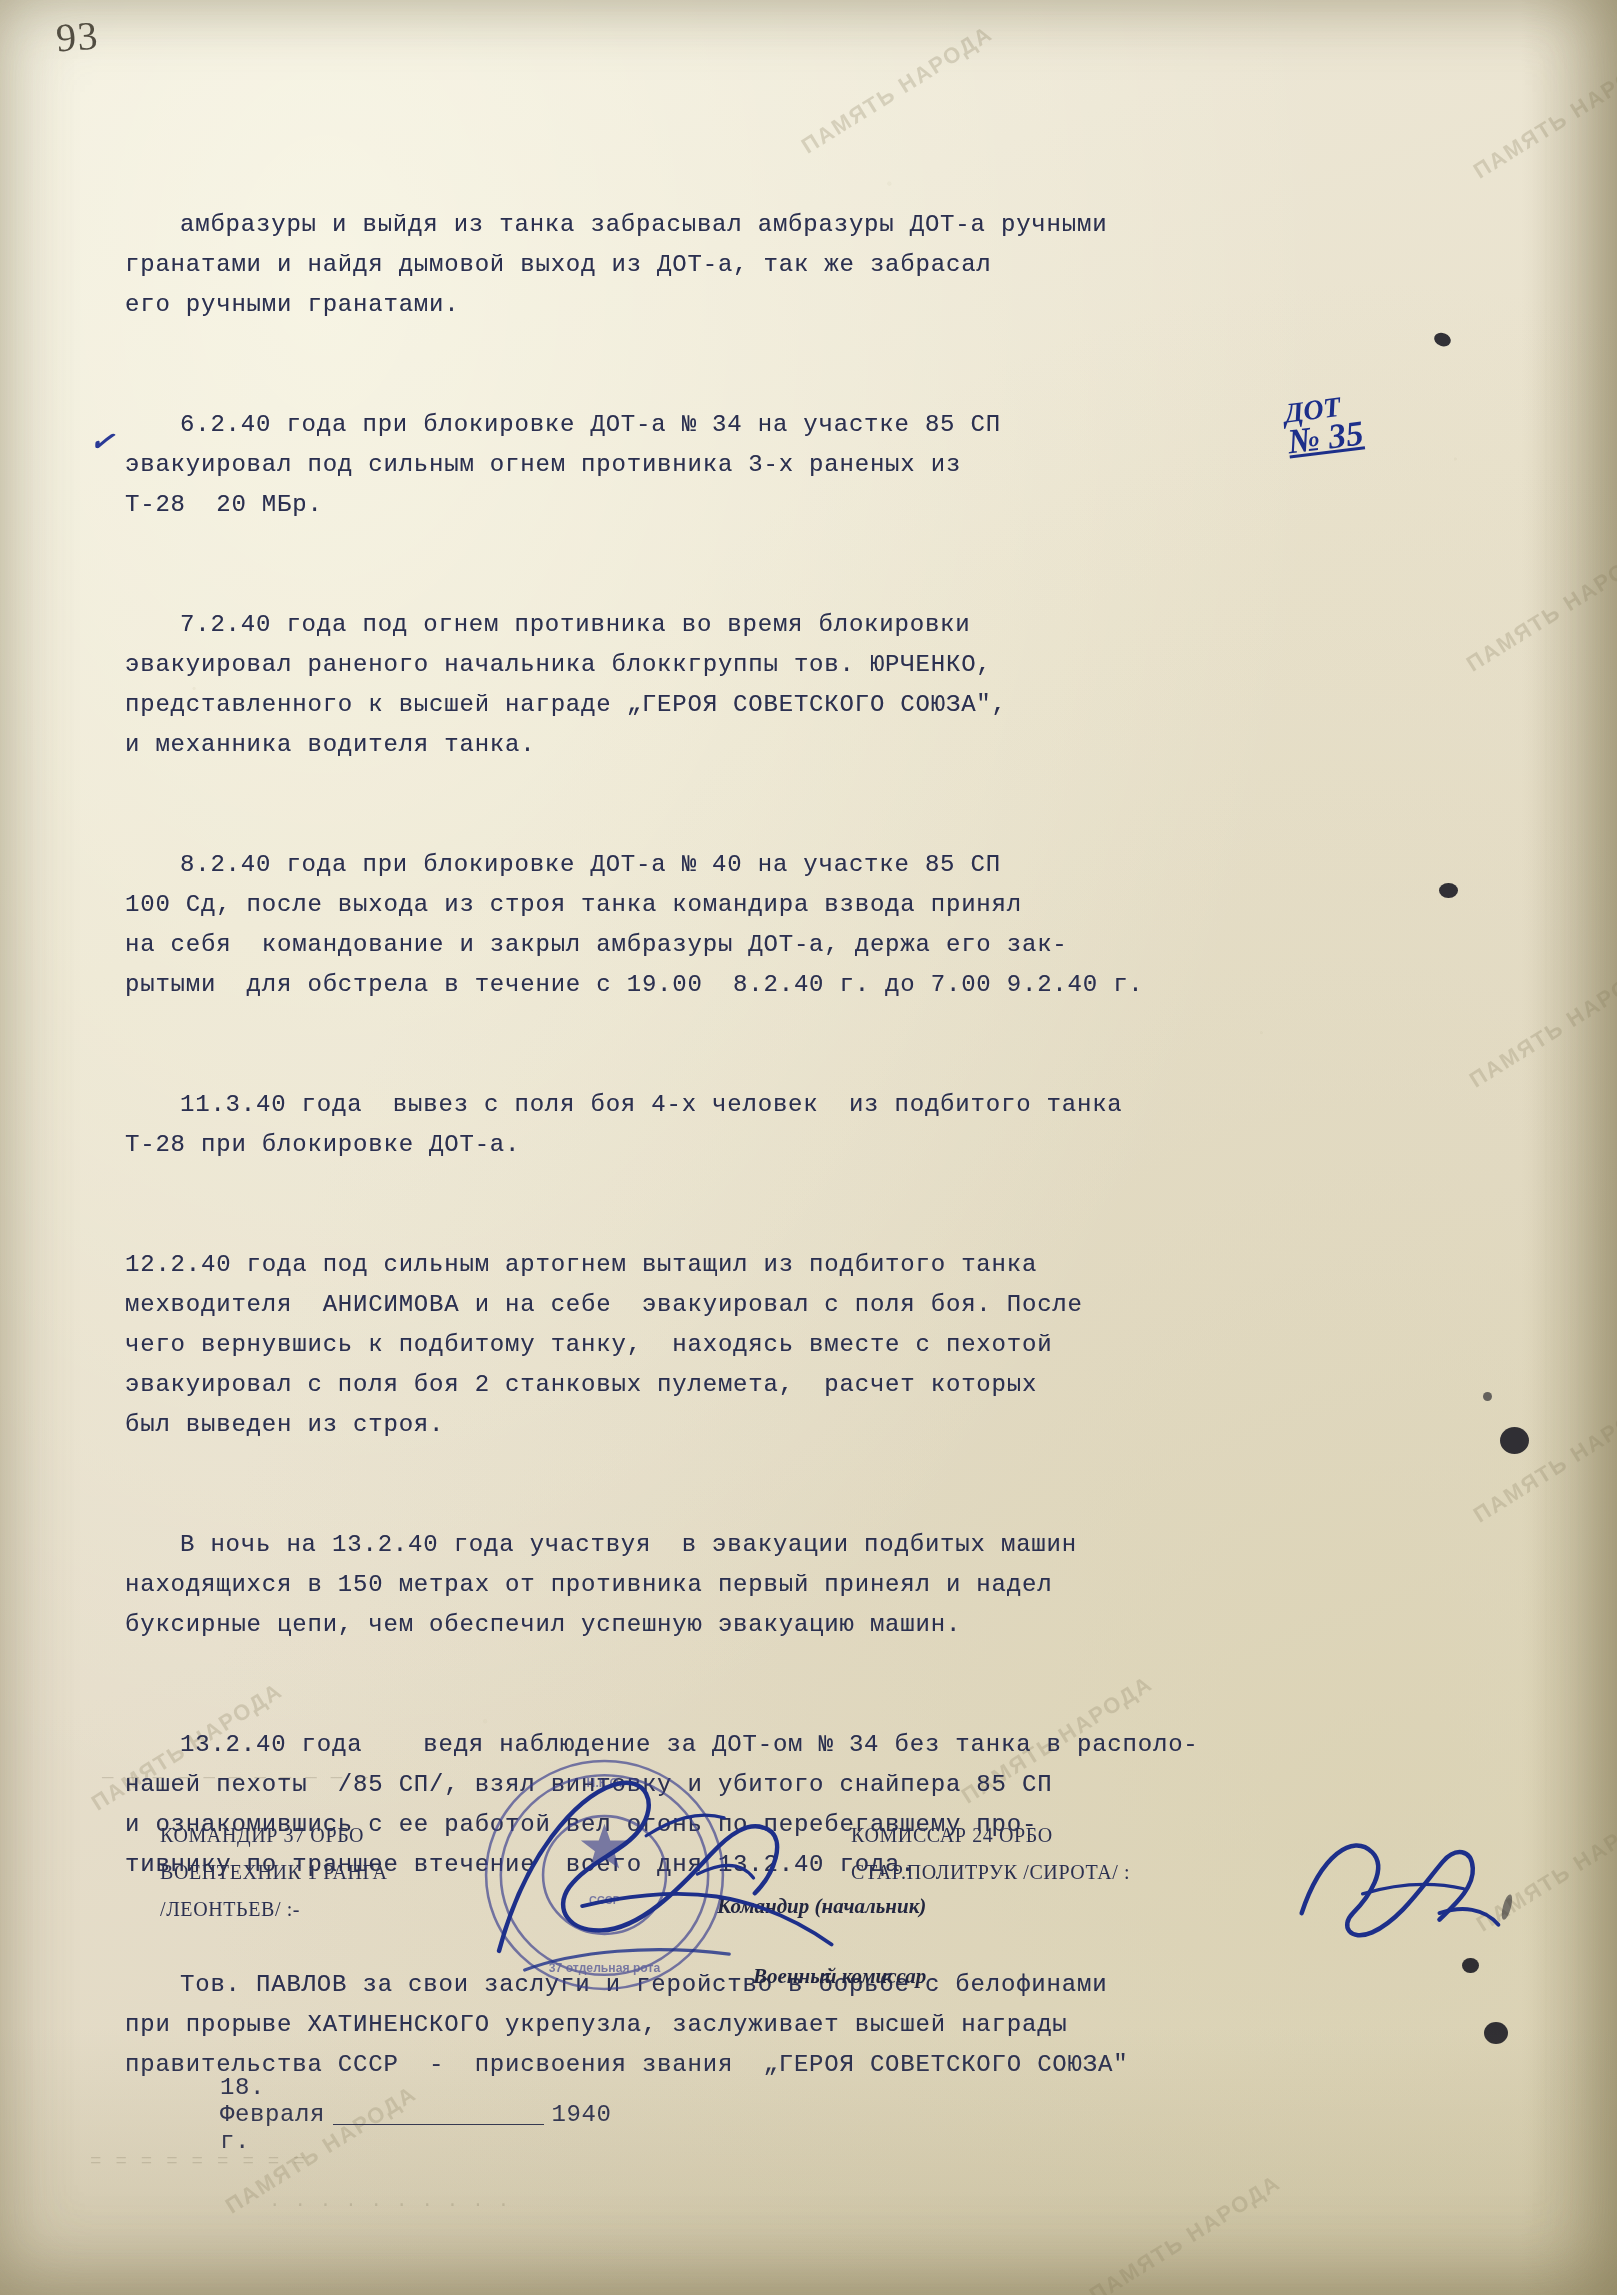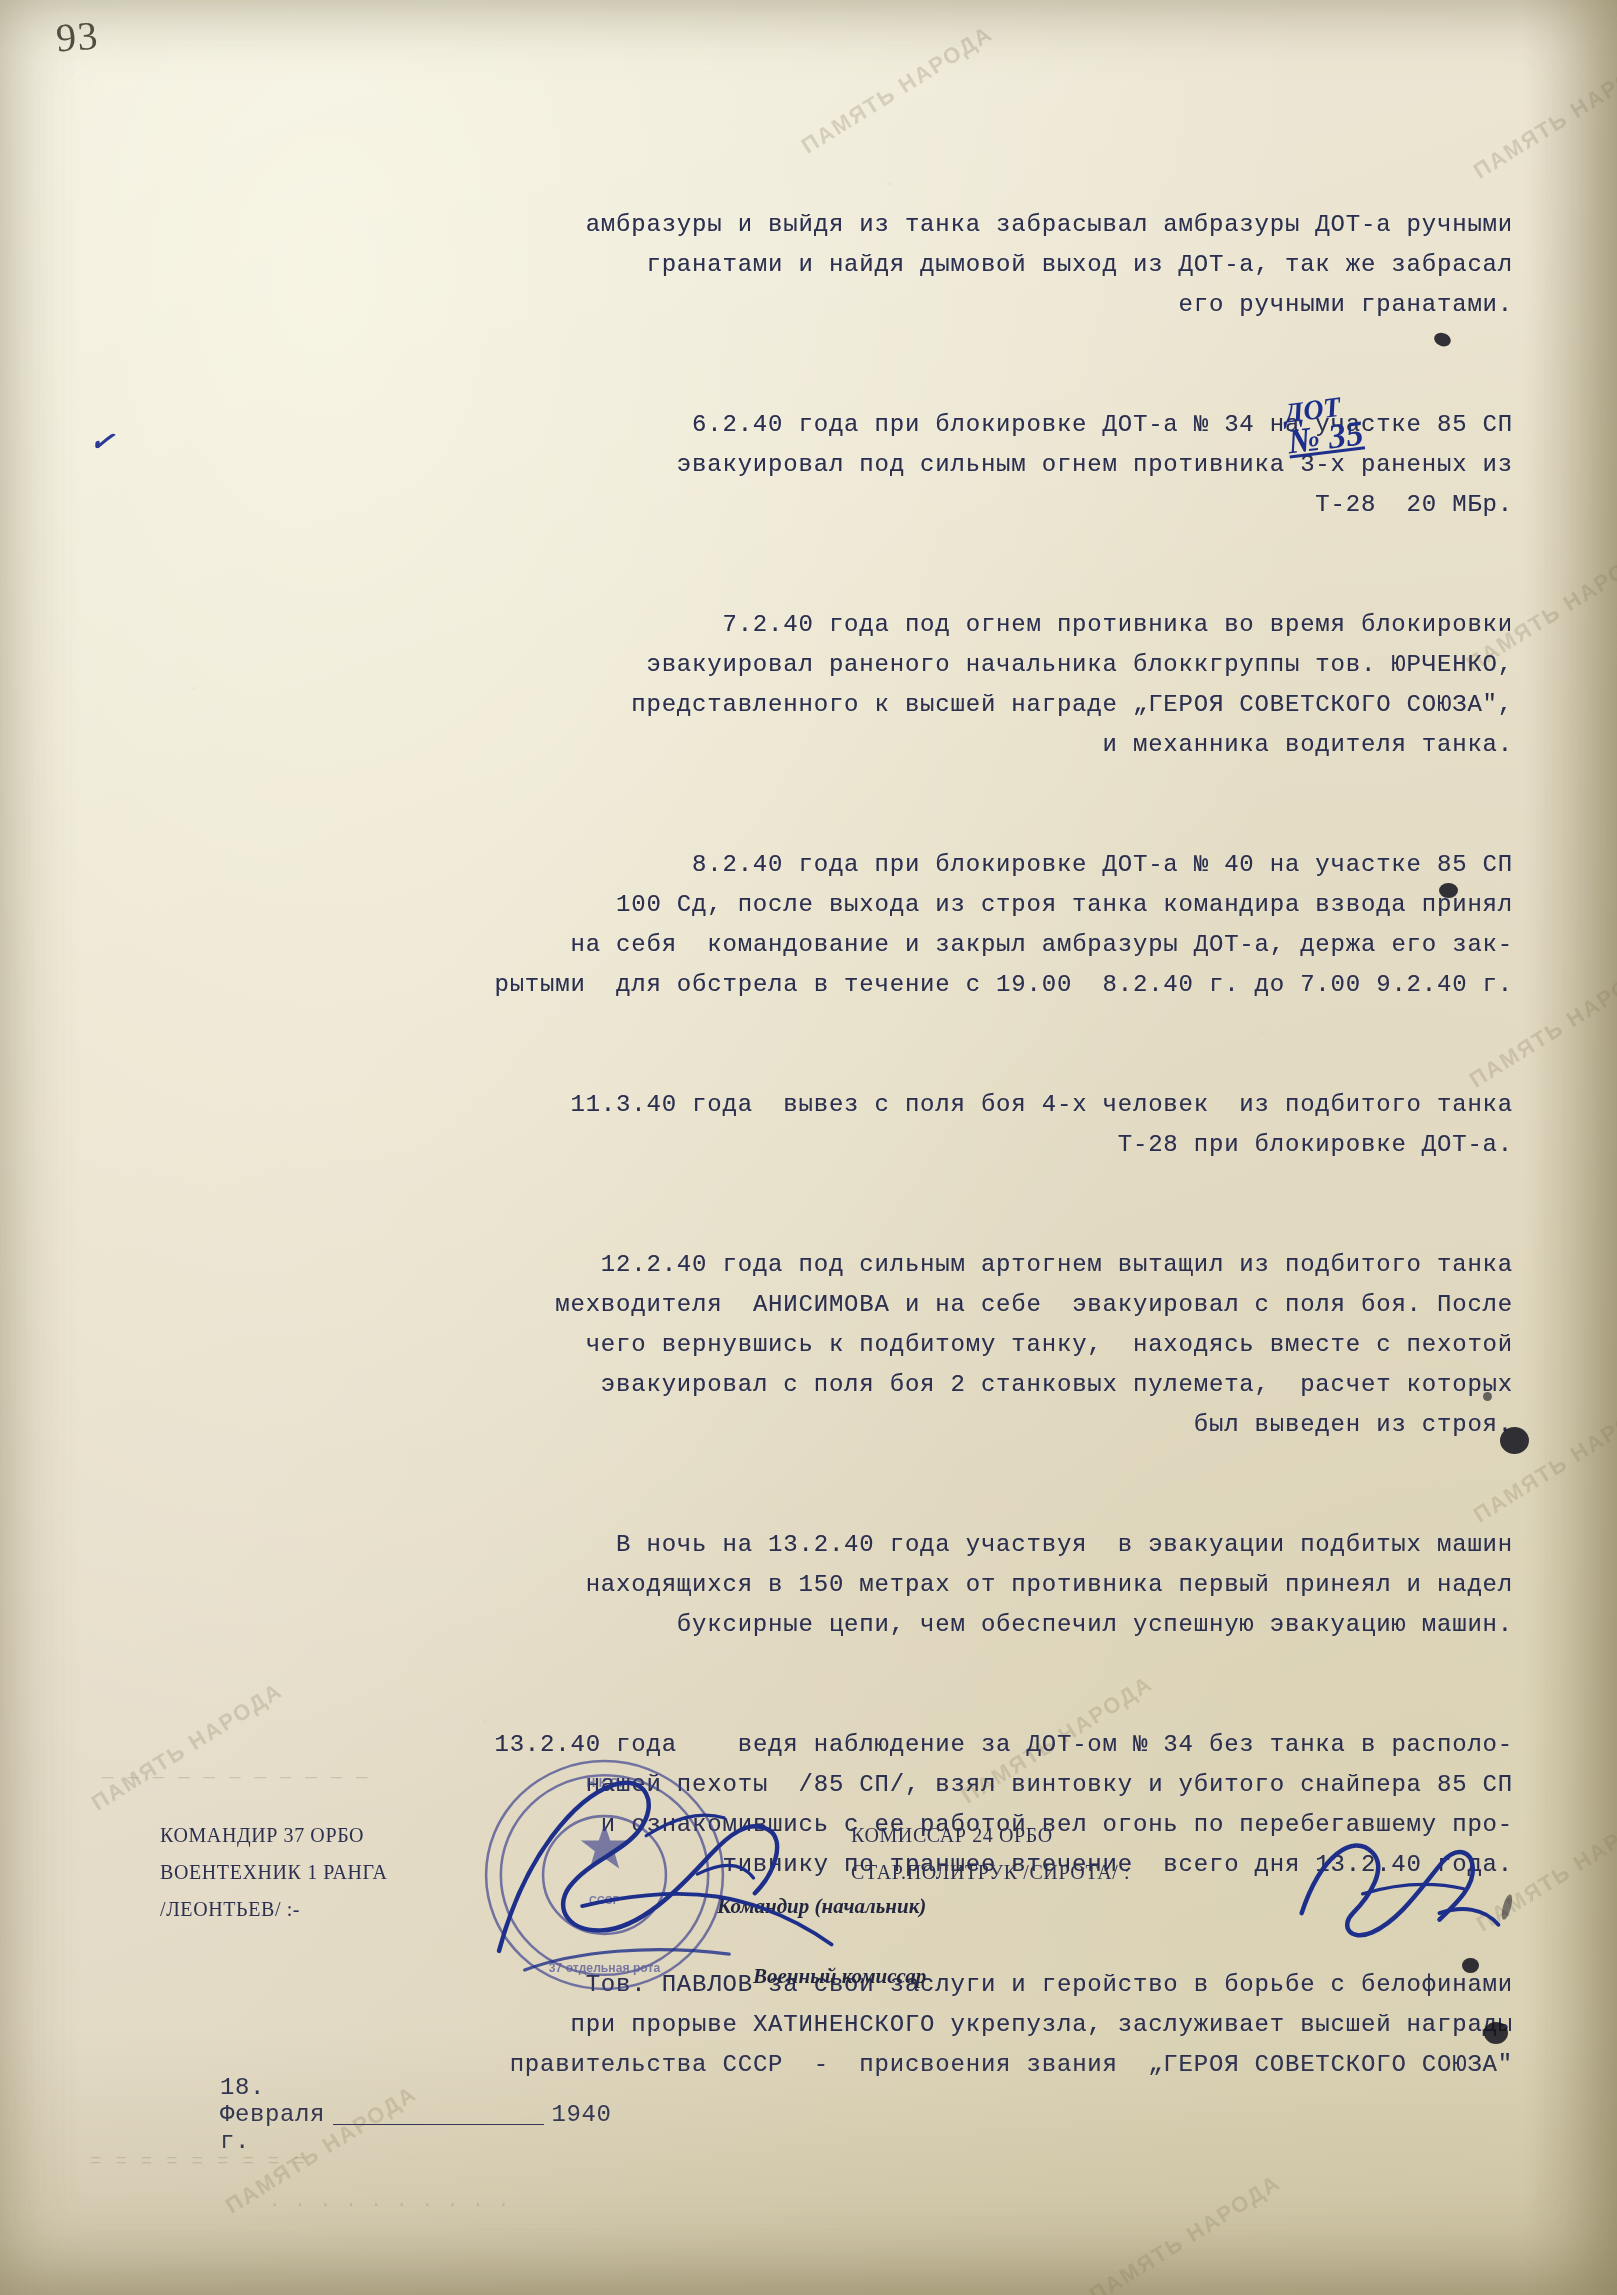--- a/index.html
+++ b/index.html
@@ -84,21 +84,21 @@
     top: 125px;
     width: 1388px;
     font-family: "Liberation Mono", "DejaVu Sans Mono", monospace;
     font-size: 24px;
     line-height: 40px;
     color: #2b3050;
     letter-spacing: 0.8px;
     white-space: pre-wrap;
     text-shadow: 0 0 0.6px rgba(43,48,80,0.35);
   }
-  #body-text .para { margin: 0 0 0 0; text-align: right; }
+  #body-text .para { margin: 0 0 0 0; }
   #body-text .indent { display: inline-block; width: 55px; }
 
   
   .ink {
     position: absolute;
     font-family: "Liberation Serif", serif;
     color: #1d2f8a;
     font-style: italic;
     font-weight: bold;
   }

